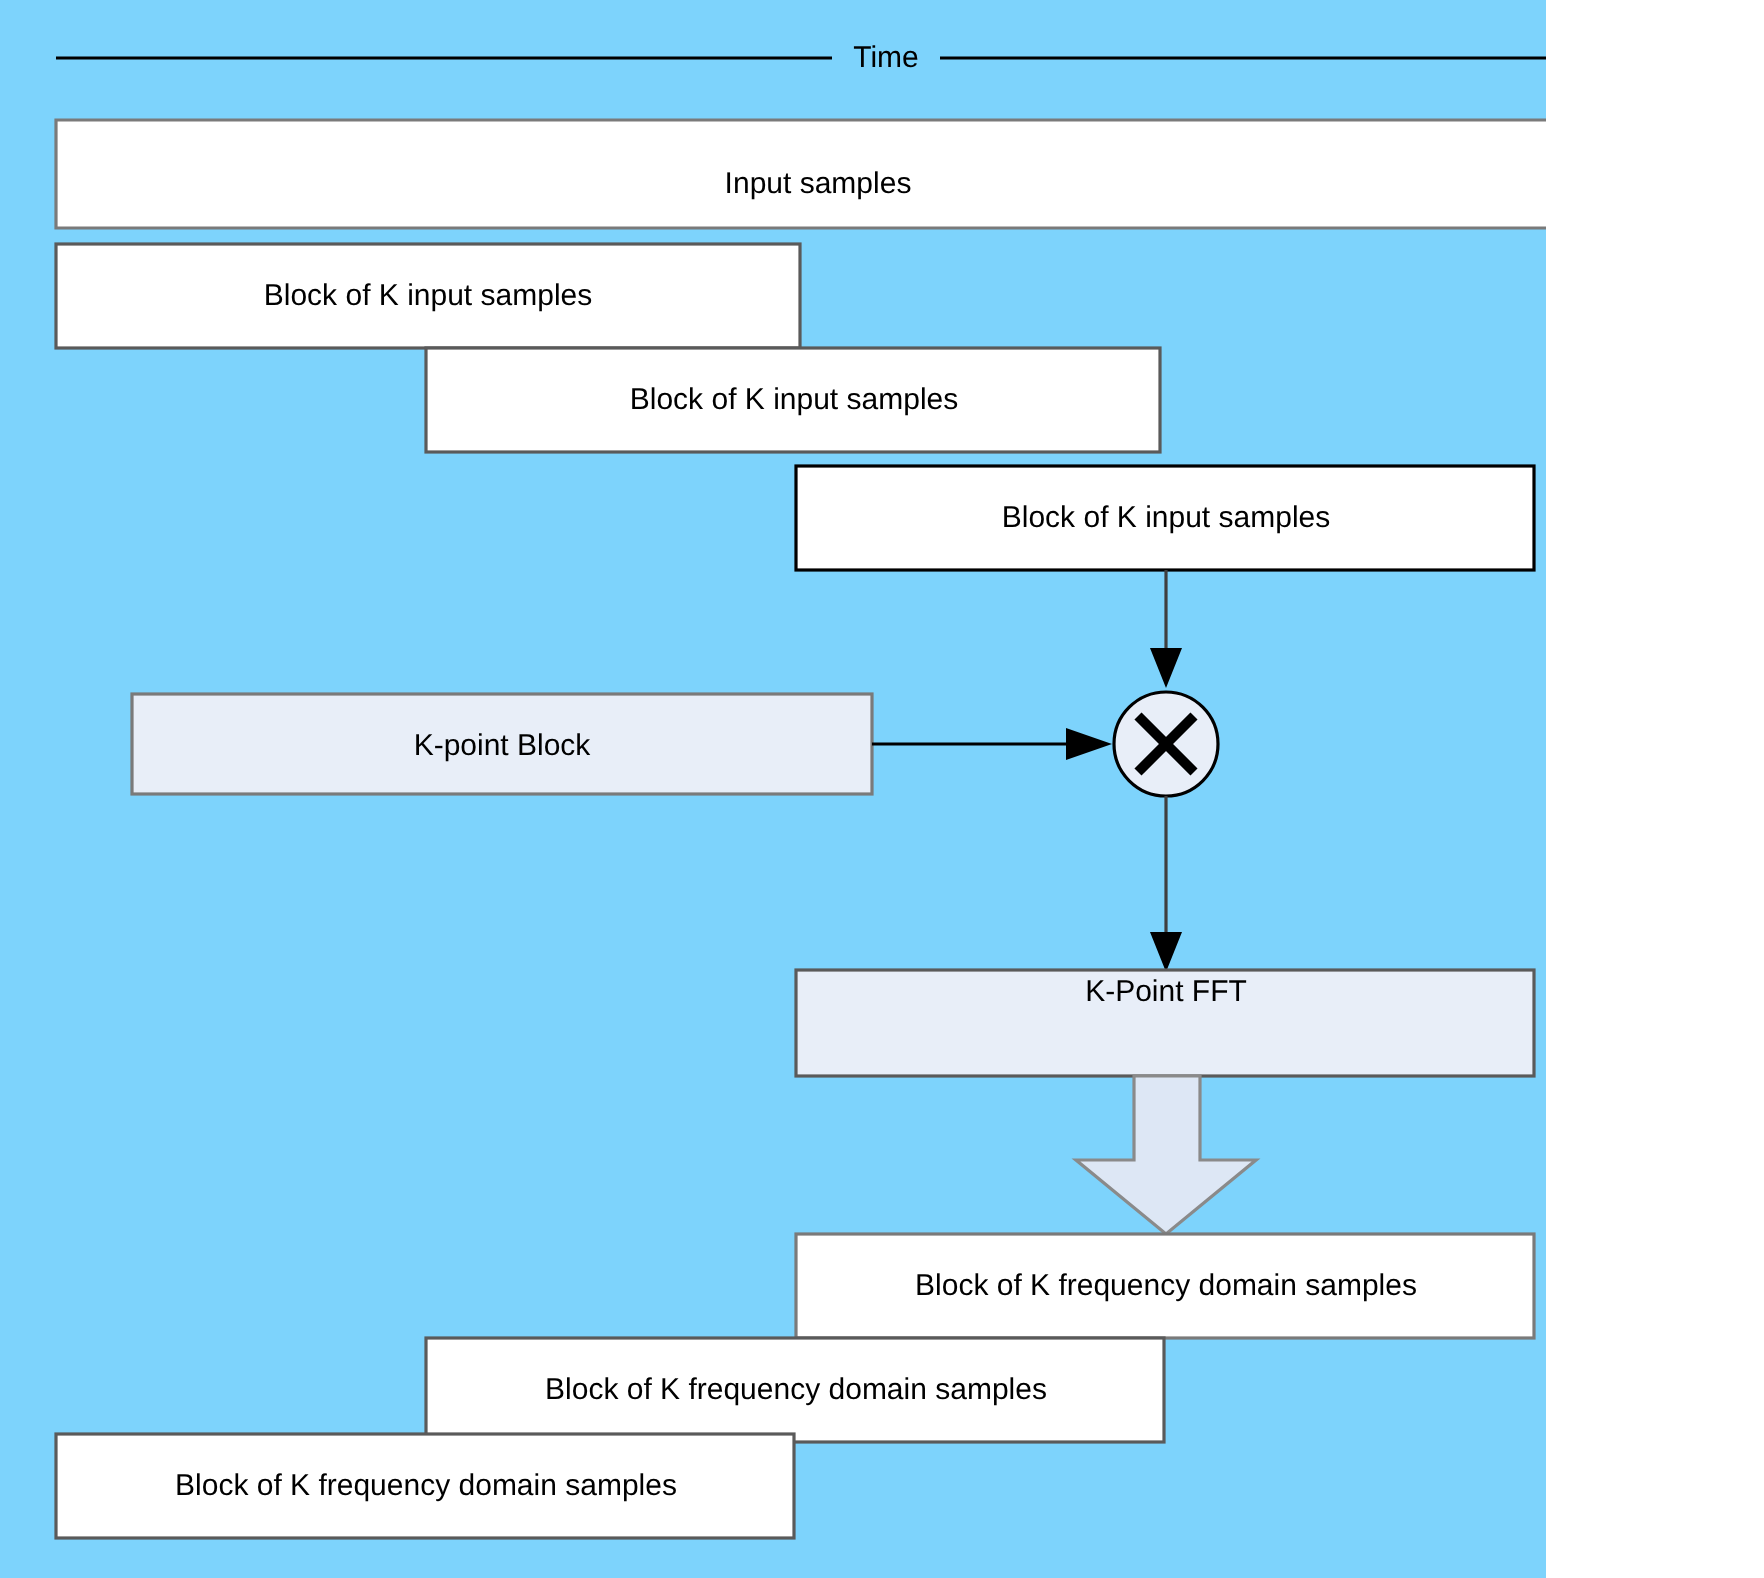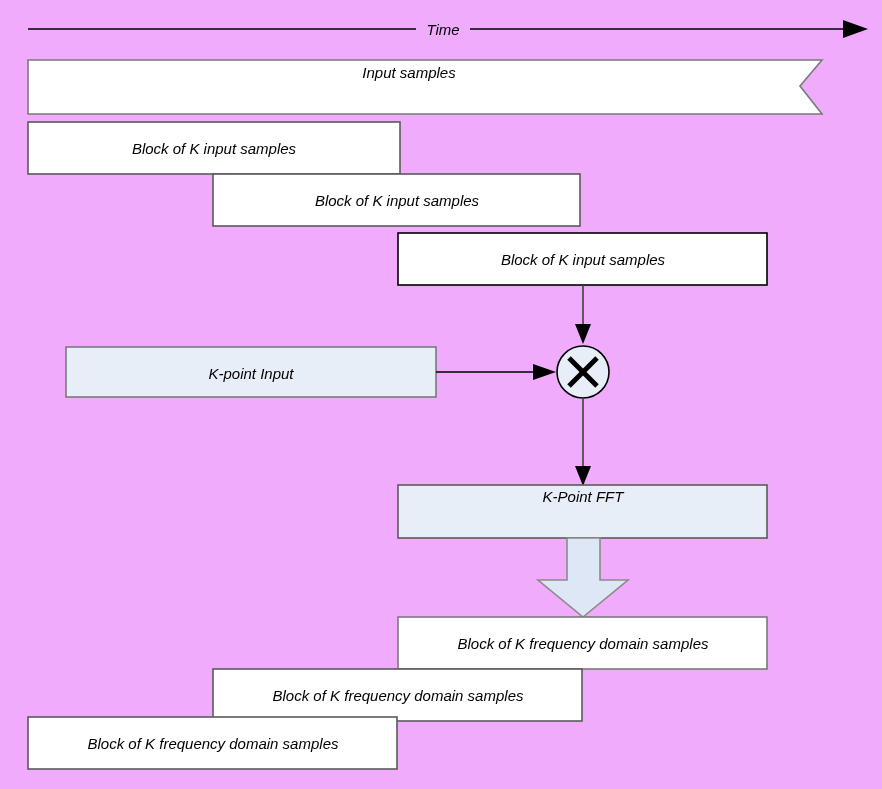--- a/index.html
+++ b/index.html
@@ -6,25 +6,24 @@
     margin: 0;
     padding: 0;
     background: #ffffff;
   }
   body {
     font-family: "Liberation Sans", sans-serif;
     color: #000000;
   }
   #canvas {
     position: relative;
-    width: 882px;
+    width: 773px;
     height: 789px;
-    background: #f0abfc;
+    background: #7dd3fc;
     overflow: hidden;
-    font-style: italic;
   }
   .svg-layer {
     position: absolute;
     left: 0;
     top: 0;
     width: 882px;
     height: 789px;
   }
   .lbl {
     position: absolute;
@@ -89,29 +88,29 @@
 
     <rect x="398" y="617" width="369" height="52" fill="#ffffff" stroke="#7a7a7a" stroke-width="1.6"></rect>
 
     <rect x="213" y="669" width="369" height="52" fill="#ffffff" stroke="#5a5a5a" stroke-width="1.6"></rect>
 
     <rect x="28" y="717" width="369" height="52" fill="#ffffff" stroke="#5a5a5a" stroke-width="1.6"></rect>
   </svg>
 
   <div class="lbl lbl-center" style="left:443px; top:29px;">Time</div>
 
-  <div class="lbl lbl-center" style="left:409px; top:72px;">Input samples</div>
+  <div class="lbl lbl-center" style="left:409px; top:92px;">Input samples</div>
 
   <div class="lbl lbl-center" style="left:214px; top:148px;">Block of K input samples</div>
 
   <div class="lbl lbl-center" style="left:397px; top:200px;">Block of K input samples</div>
 
   <div class="lbl lbl-center" style="left:583px; top:259px;">Block of K input samples</div>
 
-  <div class="lbl lbl-center" style="left:251px; top:373px;">K-point Input</div>
+  <div class="lbl lbl-center" style="left:251px; top:373px;">K-point Block</div>
 
   <div class="lbl lbl-center" style="left:583px; top:496px;">K-Point FFT</div>
 
   <div class="lbl lbl-center" style="left:583px; top:643px;">Block of K frequency domain samples</div>
 
   <div class="lbl lbl-center" style="left:398px; top:695px;">Block of K frequency domain samples</div>
 
   <div class="lbl lbl-center" style="left:213px; top:743px;">Block of K frequency domain samples</div>
 
 </div>

